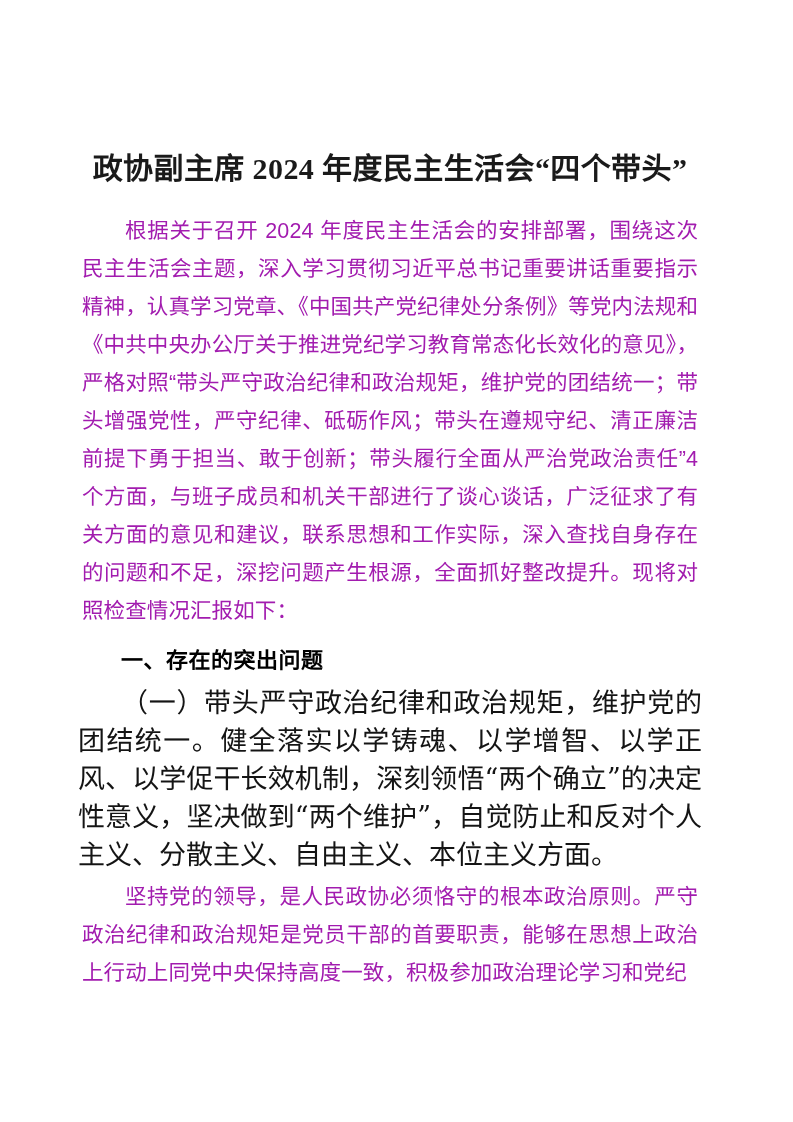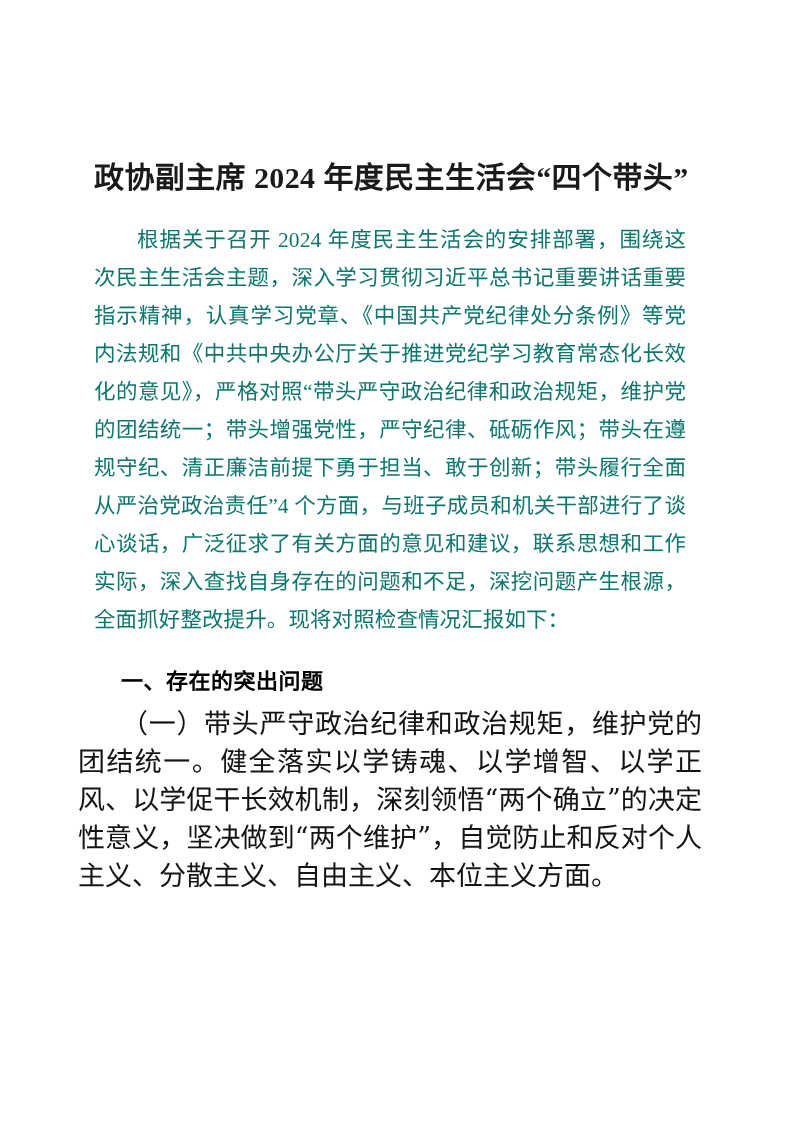--- a/index.html
+++ b/index.html
@@ -28,45 +28,45 @@
 
   .content {
     position: absolute;
     left: 78px;
     top: 0;
     width: 624px;   
   }
 
   
   .doc-title {
-    margin: 16px;
+    margin: 7px;
     padding-top: 140px;
     font-family: "Liberation Serif", "DejaVu Serif", serif;
     font-weight: 700;
     font-size: 30px;
     line-height: 43px;
     text-align: center;
     letter-spacing: 0.4px;
     color: #1a1a1a;
   }
   .doc-title .tline {
     display: block;
     white-space: nowrap;
   }
 
   
   .para {
-    margin: 16px;
-    font-family: Liberation Serif, serif;
+    margin: 4px;
+    font-family: Liberation Sans, sans-serif;
     font-size: 21.5px;
     line-height: 38px;
     text-align: justify;
     text-justify: inter-character;
     text-indent: 43px;   
-    color: #0f766e;
+    color: #a21caf;
     letter-spacing: 0.1px;
     word-break: break-all;
   }
 
   .para--first {
     margin-top: 22px;
   }
 
   
   .h1-cn {
@@ -104,15 +104,16 @@
     <h1 class="doc-title">
       <span class="tline">政协副主席 2024 年度民主生活会“四个带头”</span>
     </h1>
 
     <p class="para para--first">根据关于召开 2024 年度民主生活会的安排部署，围绕这次民主生活会主题，深入学习贯彻习近平总书记重要讲话重要指示精神，认真学习党章、《中国共产党纪律处分条例》等党内法规和《中共中央办公厅关于推进党纪学习教育常态化长效化的意见》，严格对照“带头严守政治纪律和政治规矩，维护党的团结统一；带头增强党性，严守纪律、砥砺作风；带头在遵规守纪、清正廉洁前提下勇于担当、敢于创新；带头履行全面从严治党政治责任”4 个方面，与班子成员和机关干部进行了谈心谈话，广泛征求了有关方面的意见和建议，联系思想和工作实际，深入查找自身存在的问题和不足，深挖问题产生根源，全面抓好整改提升。现将对照检查情况汇报如下：</p>
 
     <h2 class="h1-cn">一、存在的突出问题</h2>
 
     <p class="h2-cn">（一）带头严守政治纪律和政治规矩，维护党的团结统一。健全落实以学铸魂、以学增智、以学正风、以学促干长效机制，深刻领悟“两个确立”的决定性意义，坚决做到“两个维护”，自觉防止和反对个人主义、分散主义、自由主义、本位主义方面。</p>
 
+    <p class="para">坚持党的领导，是人民政协必须恪守的根本政治原则。严守政治纪律和政治规矩是党员干部的首要职责，能够在思想上政治上行动上同党中央保持高度一致，积极参加政治理论学习和党纪</p>
 
   </div>
 </div>
 
 </body></html>

